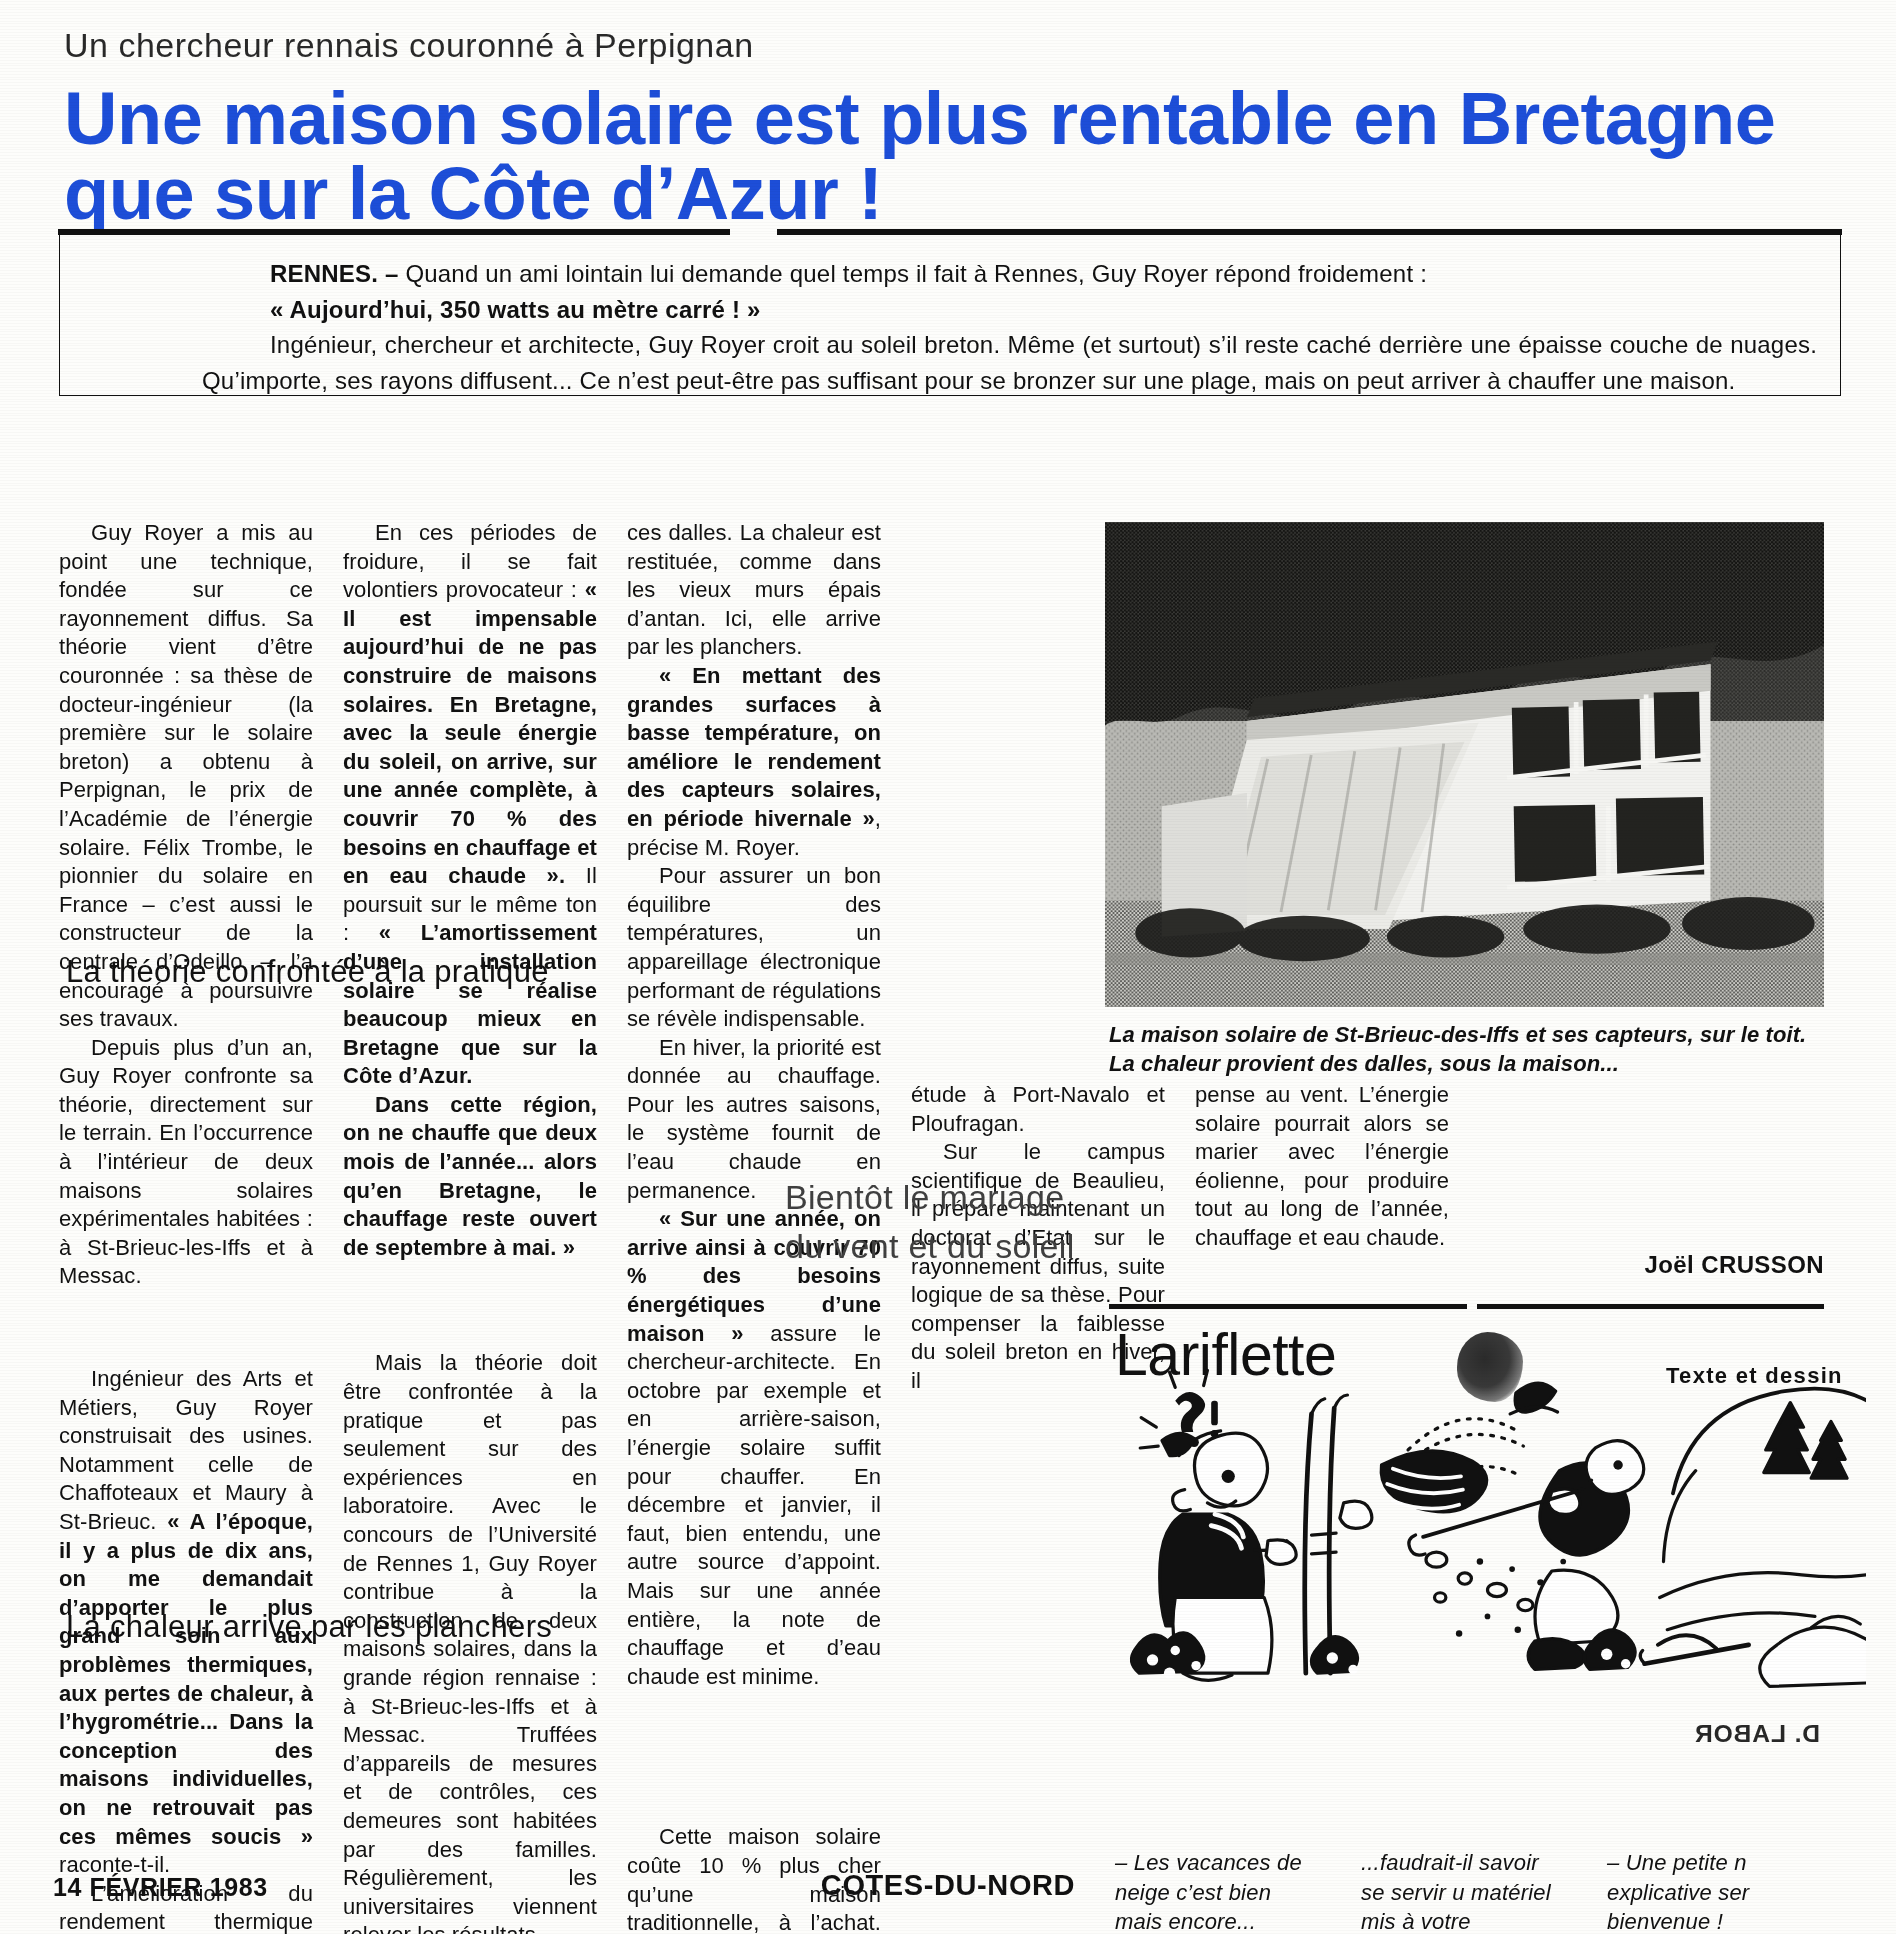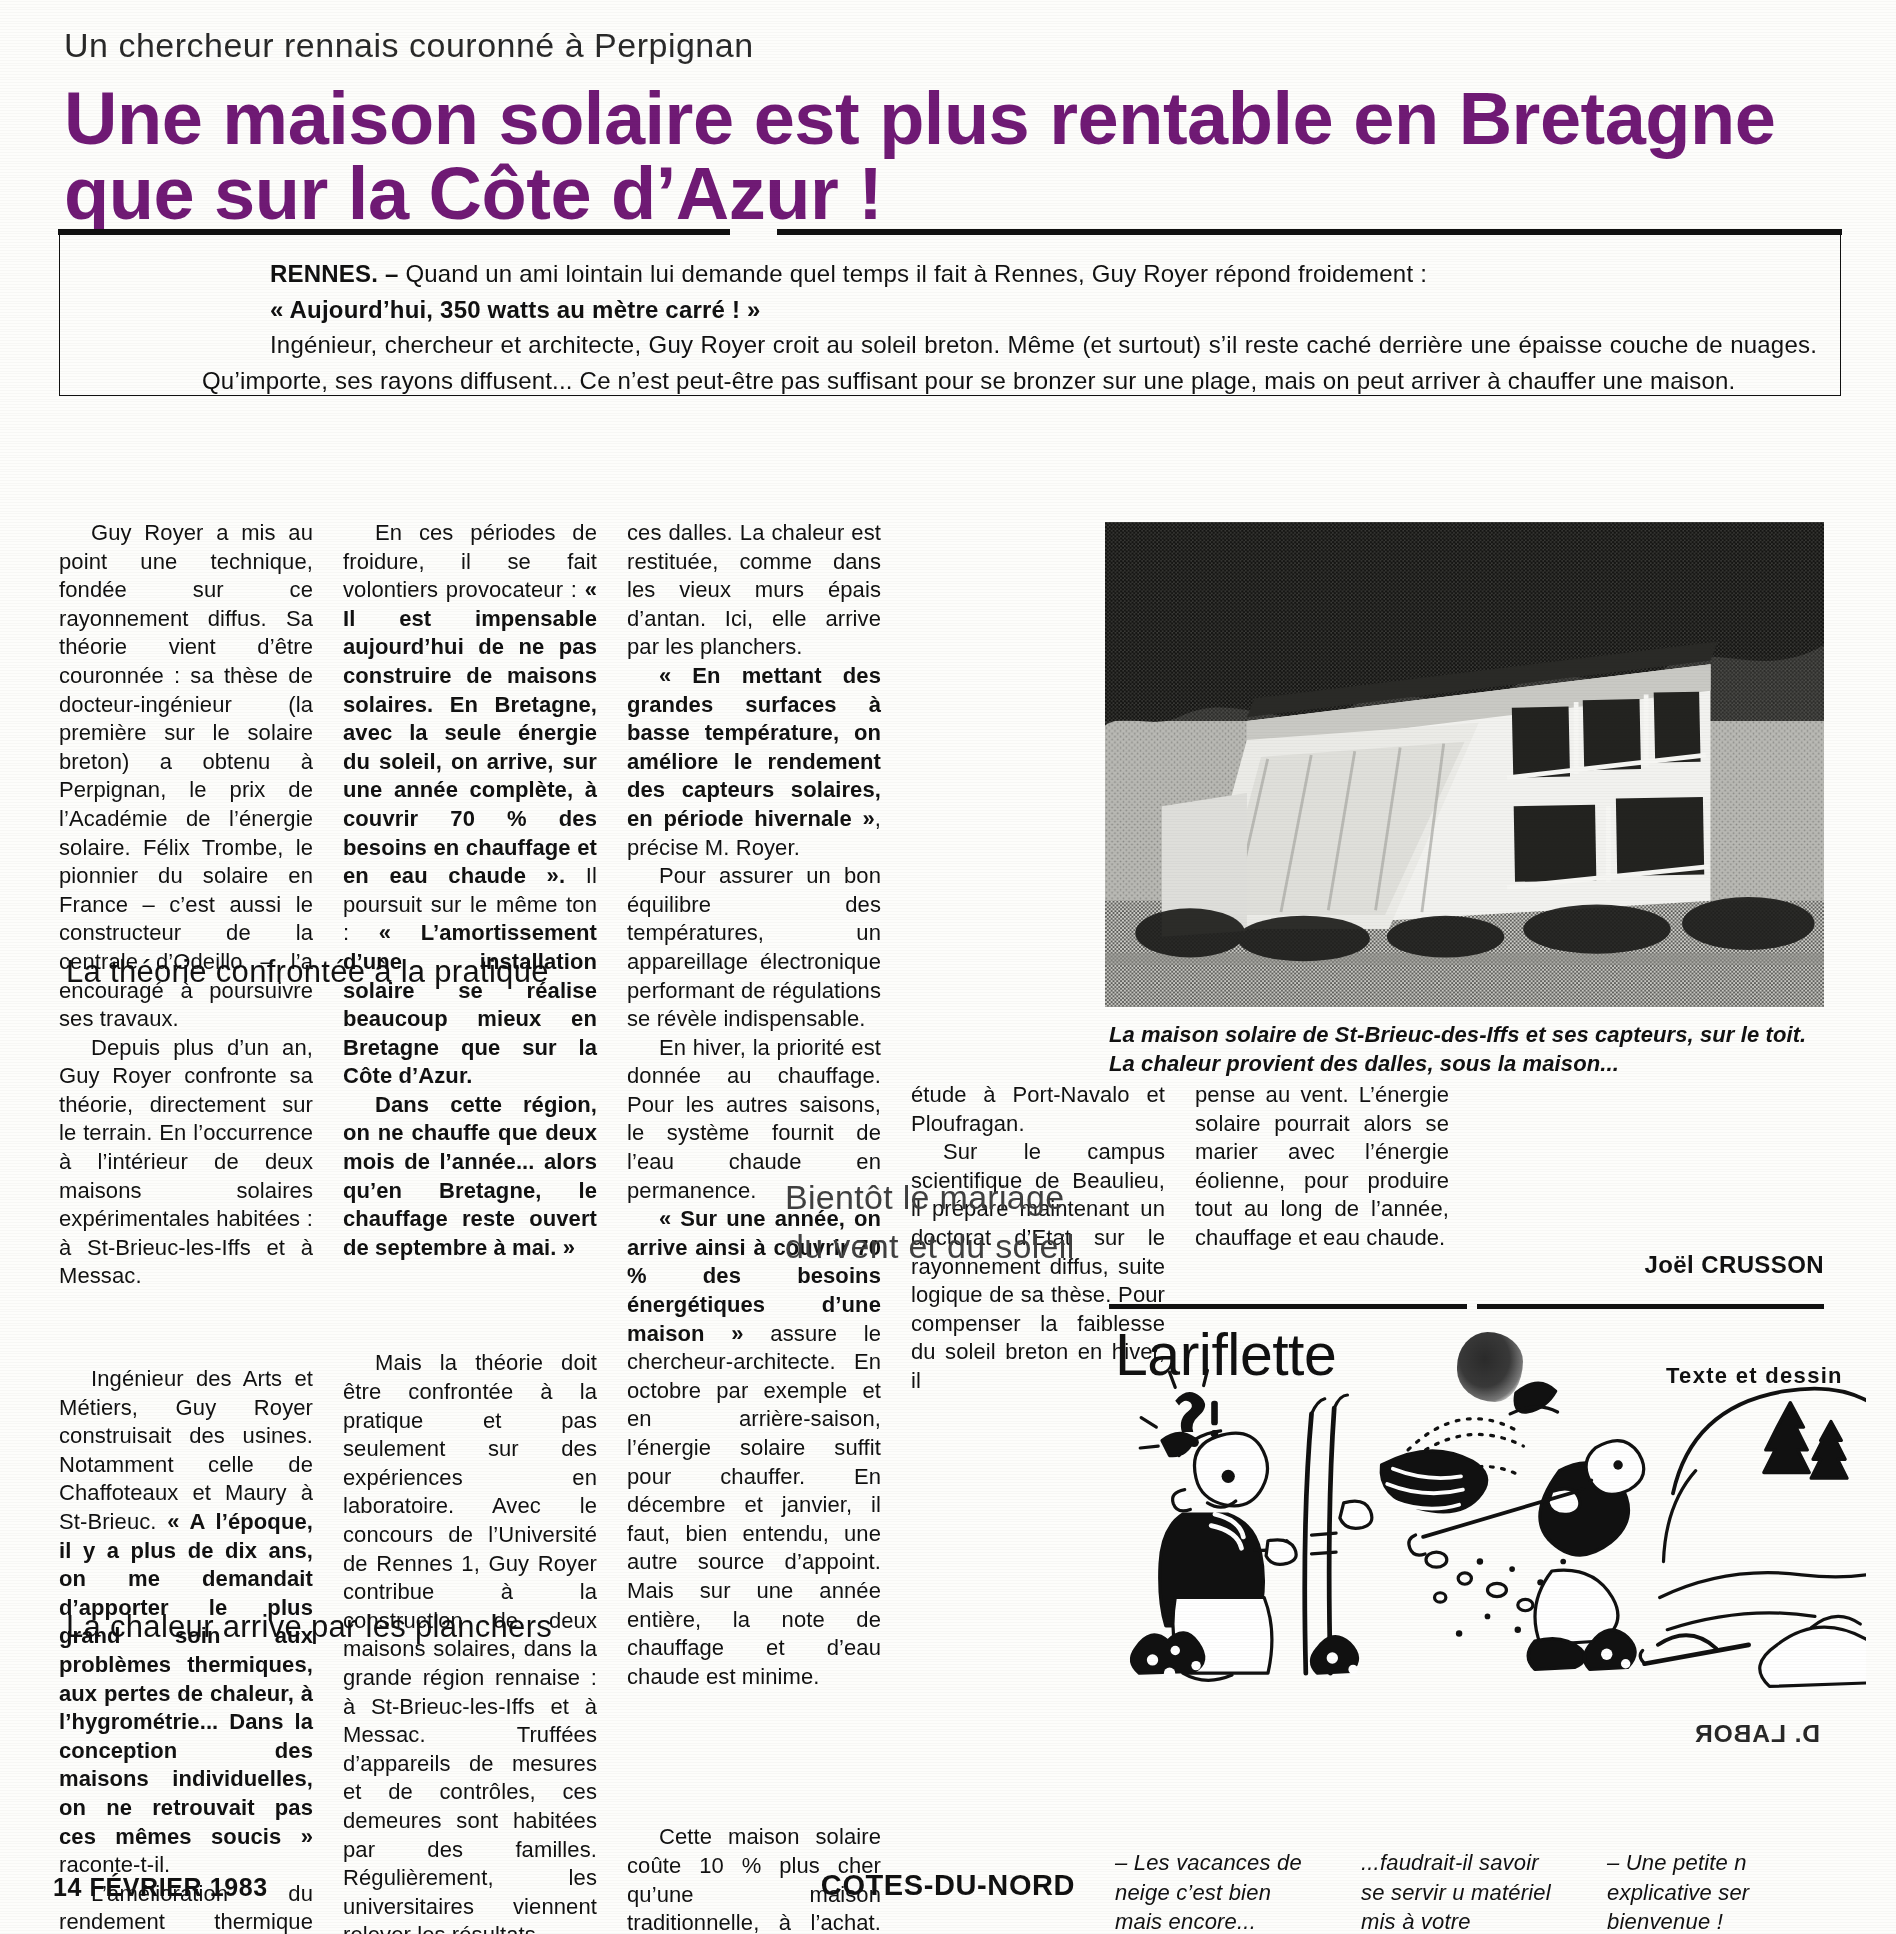--- a/index.html
+++ b/index.html
@@ -37,21 +37,21 @@
   
   .headline {
     position: absolute;
     left: 64px;
     top: 81px;
     width: 1779px;
     font-size: 74px;
     line-height: 1.02;
     font-weight: 700;
     letter-spacing: -0.5px;
-    color: #701a75;
+    color: #1d4ed8;
   }
   .headline .l2 { display:block; }
 
   
   .introbox {
     position: absolute;
     left: 59px;
     top: 233px;
     width: 1782px;
     height: 163px;

